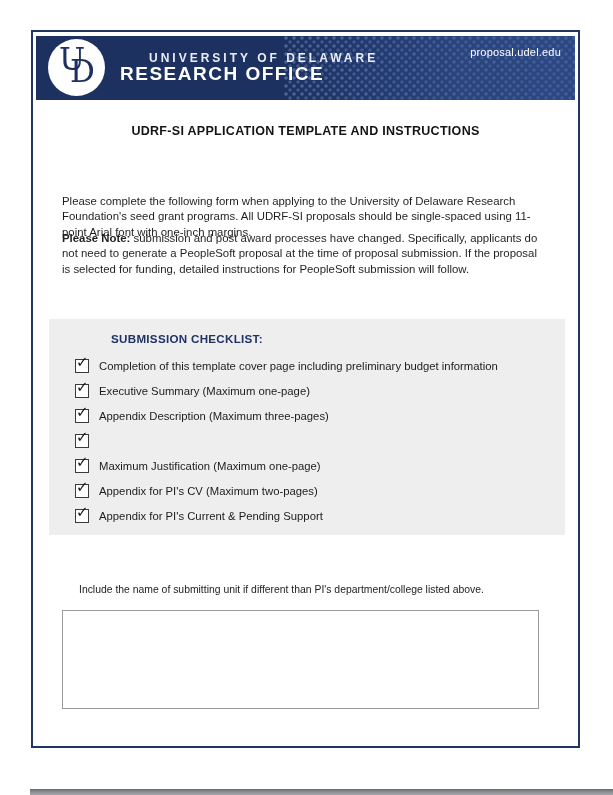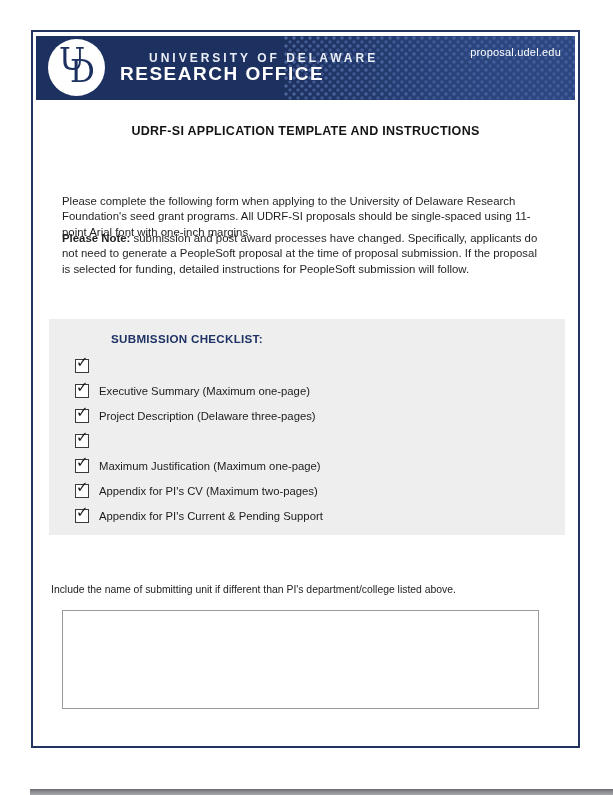--- a/index.html
+++ b/index.html
@@ -165,21 +165,21 @@
   
   .pi-label {
     position: absolute;
     top: 539px; left: 29px;
     font-size: 10.4px;
     font-weight: 700;
     color: #111111;
   }
   .pi-sublabel {
     position: absolute;
-    top: 552px; left: 18px;
+    top: 552px; left: 46px;
     font-size: 10.4px;
     color: #222222;
   }
   .pi-box {
     position: absolute;
     top: 578px; left: 29px;
     width: 477px; height: 99px;
     border: 1.5px solid #9a9a9a;
     background: #ffffff;
     box-sizing: border-box;
@@ -226,34 +226,35 @@
 
 
     <div class="graybox">
       <div class="checklist-heading">SUBMISSION CHECKLIST:</div>
       <div class="checklist-items">
 
           <div class="check-row">
             <span class="checkbox">
               <span class="tick">✓</span>
             </span>
+            <span class="check-label">Completion of this template cover page including preliminary budget information</span>
           </div>
 
           <div class="check-row">
             <span class="checkbox">
               <span class="tick">✓</span>
             </span>
             <span class="check-label">Executive Summary (Maximum one-page)</span>
           </div>
 
           <div class="check-row">
             <span class="checkbox">
               <span class="tick">✓</span>
             </span>
-            <span class="check-label">Project Description (Delaware three-pages)</span>
+            <span class="check-label">Appendix Description (Maximum three-pages)</span>
           </div>
 
           <div class="check-row">
             <span class="checkbox">
               <span class="tick">✓</span>
             </span>
           </div>
 
           <div class="check-row">
             <span class="checkbox">

